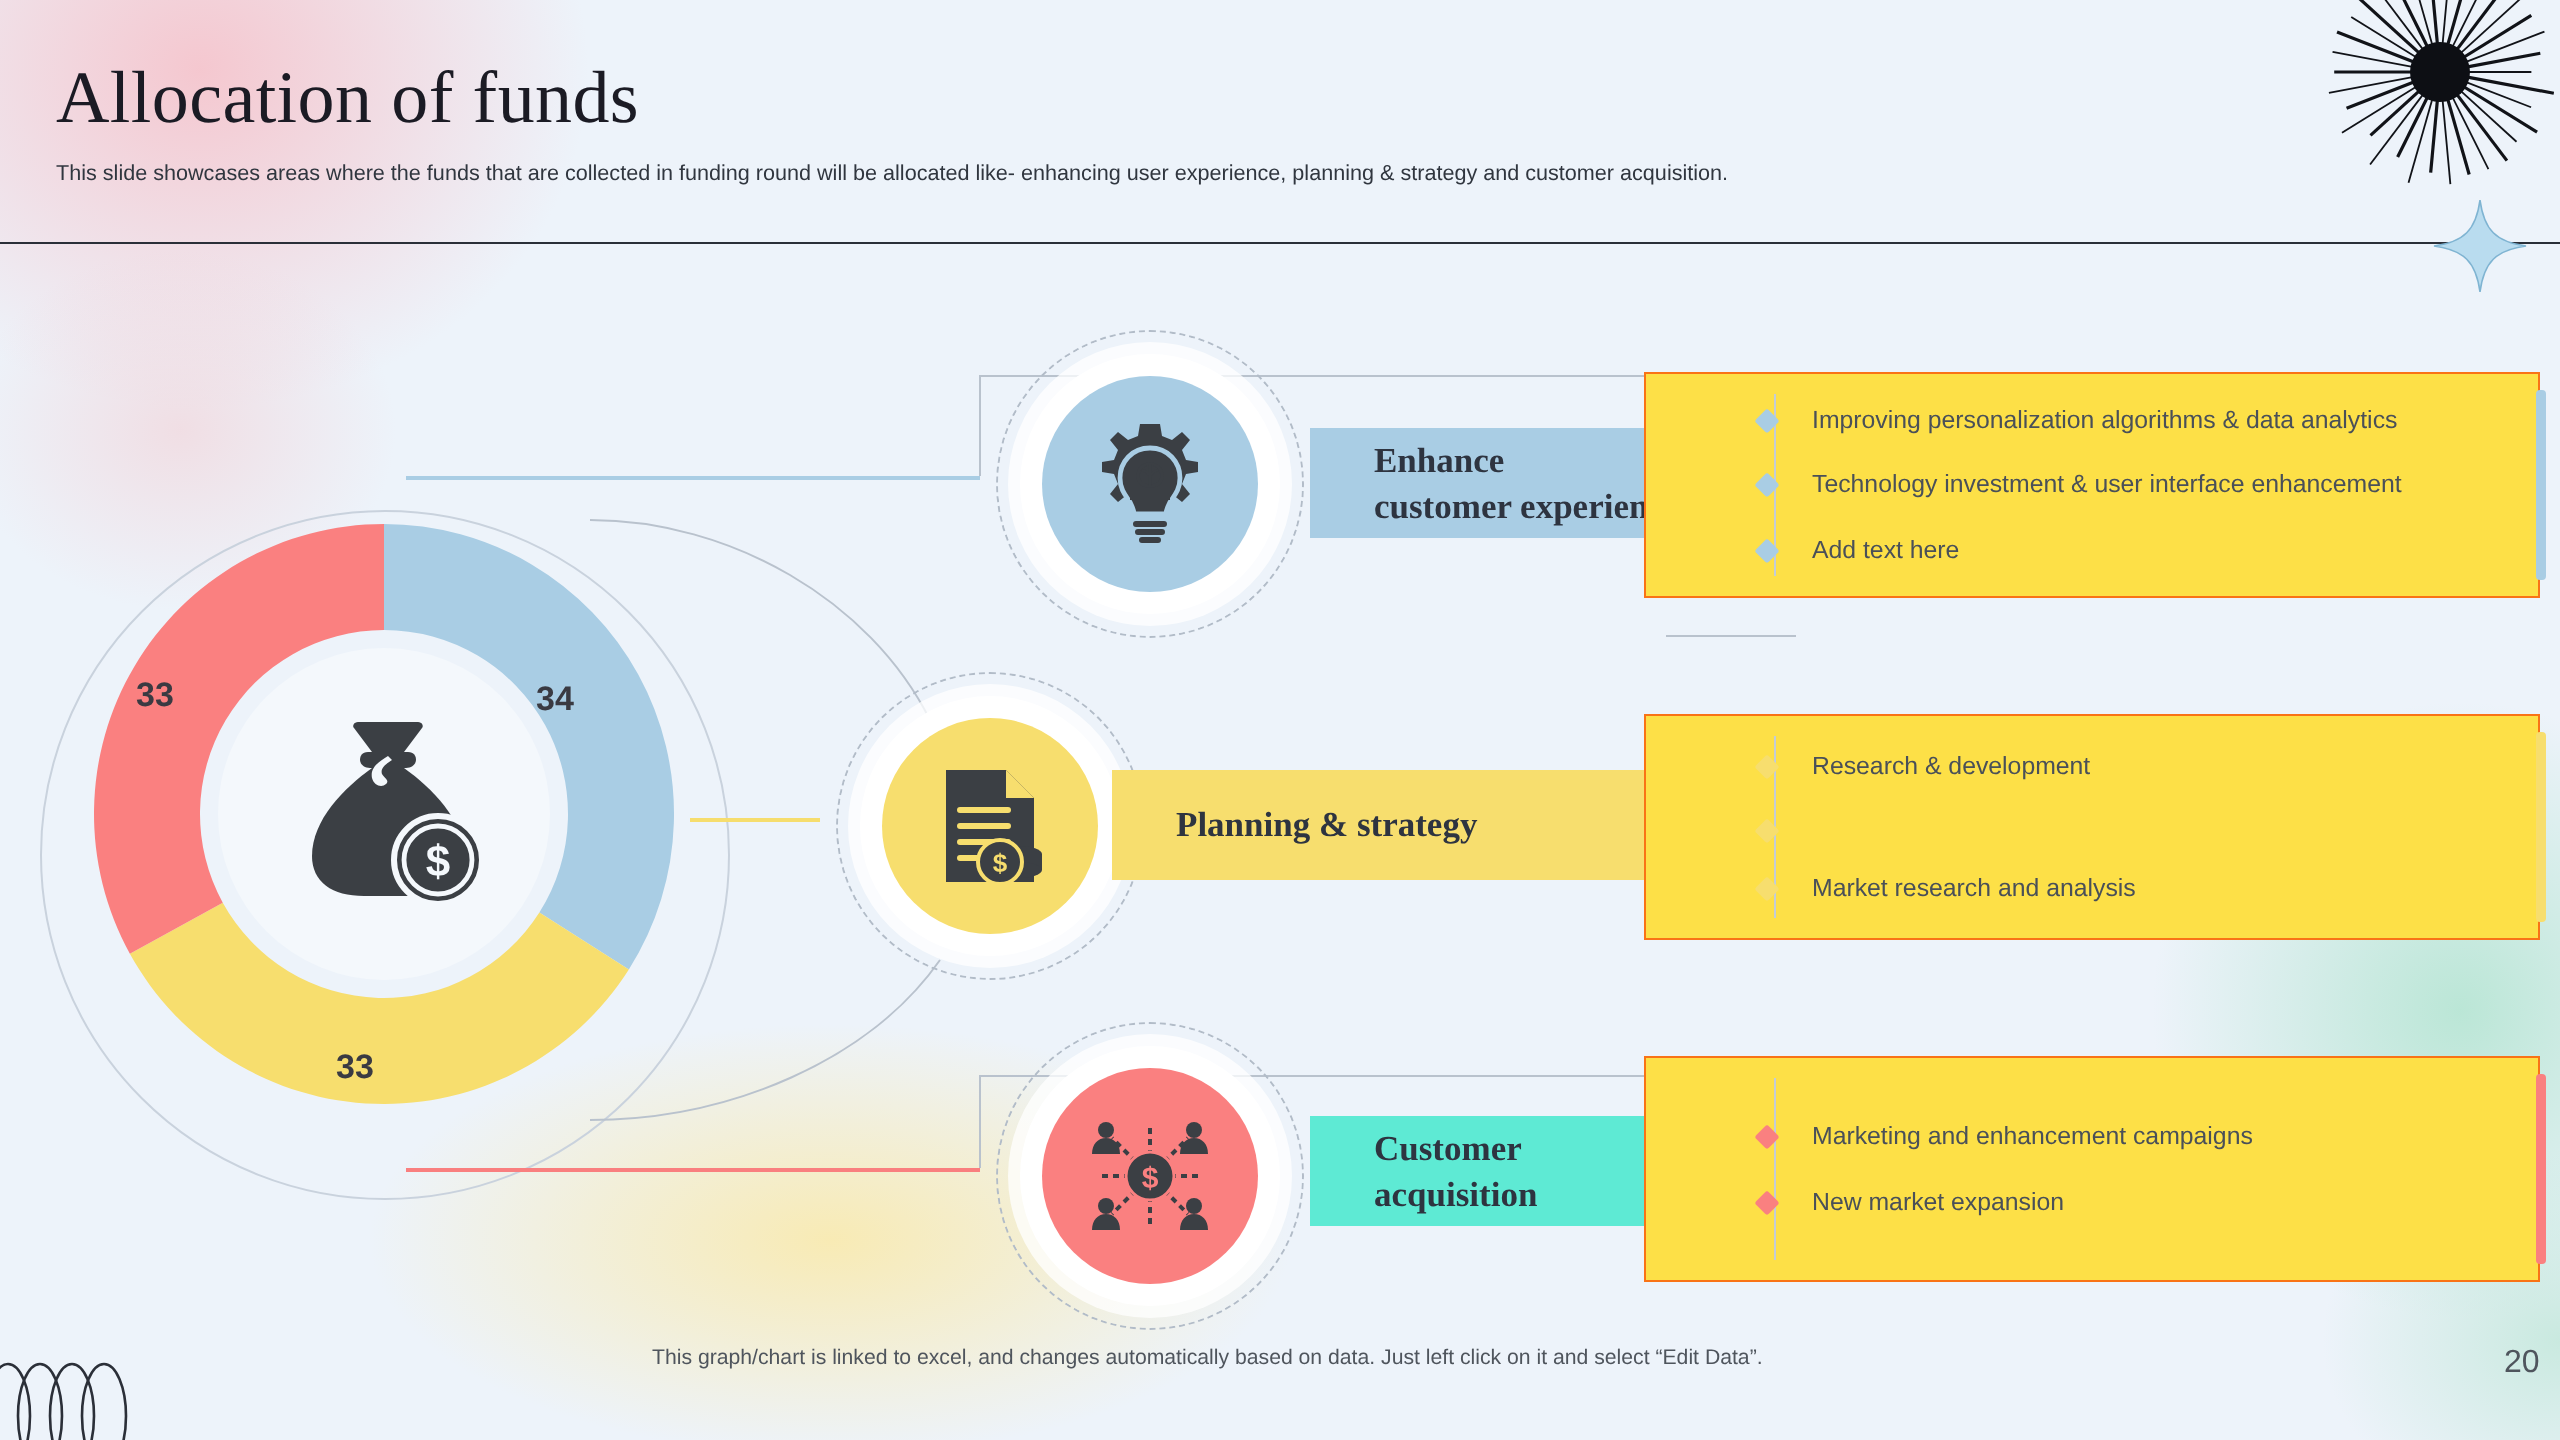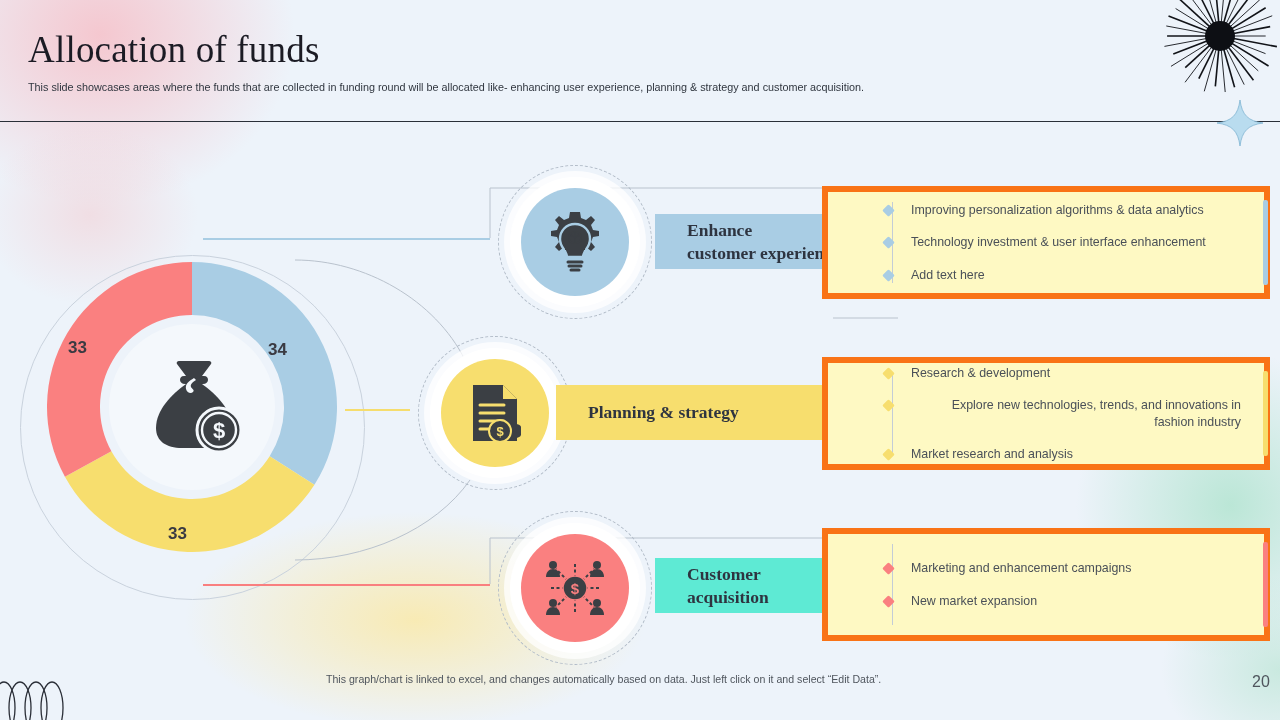--- a/index.html
+++ b/index.html
@@ -112,24 +112,23 @@
     padding-left: 32px; box-sizing: border-box;
   }
   .row-pill-text {
     font-family: "Liberation Serif", serif;
     font-weight: bold; font-size: 17.5px; color: #2e3440;
     line-height: 1.28; white-space: pre-line;
   }
 
   
   .panel {
-    position: absolute; background: #fef9c3;
-    border: 6px solid #f97316;
+    position: absolute; background: #fde047;
+    border: 1px solid #f97316;
     box-sizing: border-box;
-    text-align: right;
   }
   .panel-accent {
     position: absolute; right: -4px; top: 8px; width: 5px; bottom: 8px;
     border-radius: 2px;
   }
   .panel-vline {
     position: absolute; left: 64px; top: 10px; bottom: 10px; width: 1px;
     background: #c3ccd7;
   }
   .bullets { position: absolute; left: 56px; top: 0; right: 14px; bottom: 0;
@@ -325,21 +324,20 @@
     <div class="panel" style="left:822px; top:357px; width:448px; height:113px;">
       <div class="panel-vline"></div>
       <div class="panel-accent" style="background:#f7de6e;"></div>
       <div class="bullets">
         <div class="bullet">
           <span class="bullet-mark" style="background:#f7de6e;"></span>
           <span class="bullet-text">Research &amp; development</span>
         </div>
         <div class="bullet">
           <span class="bullet-mark" style="background:#f7de6e;"></span>
-          <span class="bullet-text">Explore new technologies, trends, and innovations in fashion industry</span>
         </div>
         <div class="bullet">
           <span class="bullet-mark" style="background:#f7de6e;"></span>
           <span class="bullet-text">Market research and analysis</span>
         </div>
       </div>
     </div>
   </div>
 
   <div class="row">

